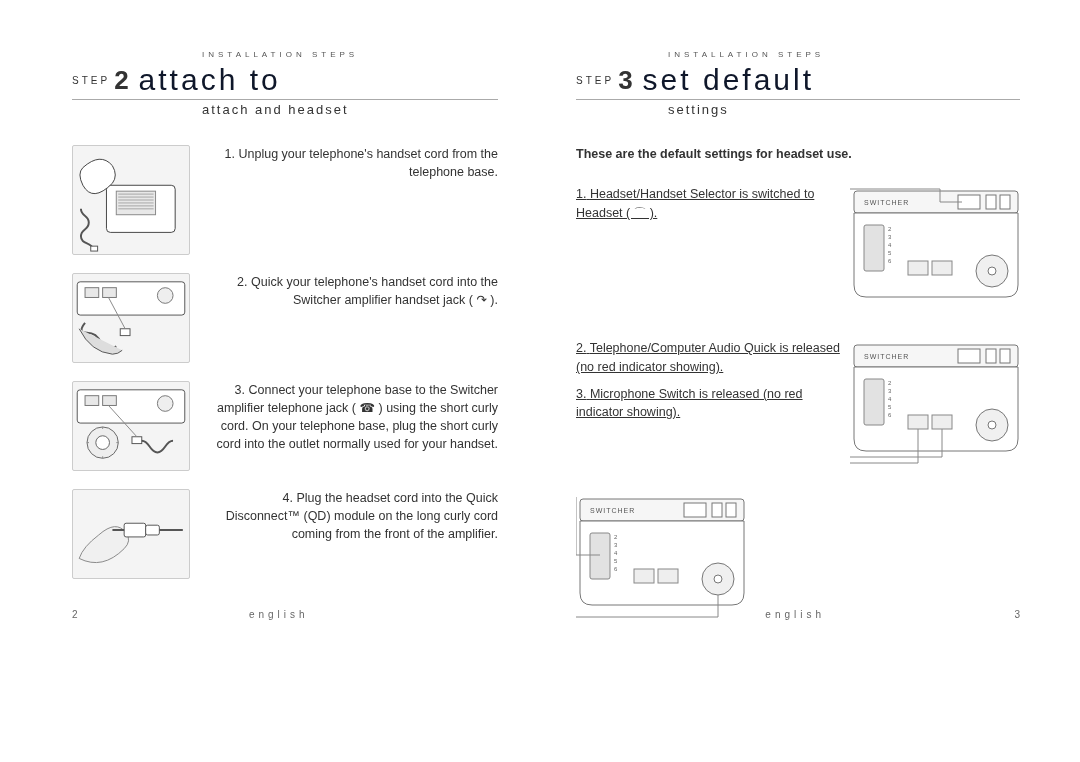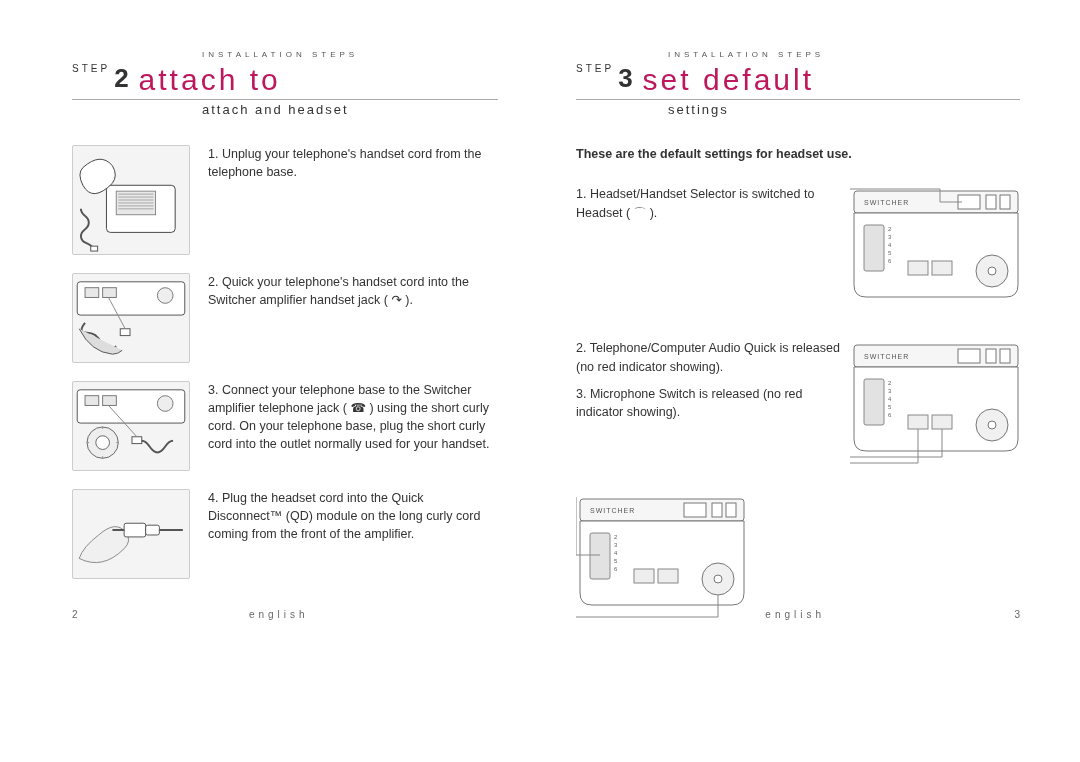--- a/index.html
+++ b/index.html
@@ -21,41 +21,41 @@
     font-size: 8px;
     letter-spacing: 4px;
     color: #555;
     text-transform: uppercase;
     margin-left: 130px;
     margin-bottom: 4px;
   }
   .page.right .section-label { margin-left: 92px; }
   .step-header {
     display: flex;
-    align-items: flex-start;
+    align-items: center;
     border-bottom: 1px solid #aaa;
     padding-bottom: 2px;
     margin-bottom: 2px;
   }
   .step-word {
     font-size: 10px;
     letter-spacing: 3px;
     color: #333;
     margin-right: 4px;
   }
   .step-num {
     font-size: 26px;
     font-weight: 600;
     color: #333;
     margin-right: 10px;
   }
   .step-title {
     font-size: 30px;
     letter-spacing: 3px;
-    color: #be185d;
+    color: #0f172a;
     font-weight: 400;
   }
   .step-sub {
     font-size: 13px;
     letter-spacing: 2px;
     color: #333;
     margin-left: 130px;
     margin-bottom: 28px;
   }
   .page.right .step-sub { margin-left: 92px; }
@@ -75,33 +75,34 @@
     position: relative;
     overflow: hidden;
   }
   .illus.tall { height: 110px; }
   .illus svg { width:100%; height:100%; }
   .instr {
     font-size: 12.5px;
     line-height: 1.45;
     color: #333;
   }
-  .instr p { margin-bottom: 6px; }
+  .instr p { margin-bottom: 6px; text-align: right; }
   .num { display:inline; }
 
   .page.right .intro {
     font-size: 12.5px;
     line-height: 1.45;
     margin-bottom: 22px;
     font-weight: bold;
   }
   .right-row {
     display: flex;
     margin-bottom: 24px;
     align-items: flex-start;
+    text-decoration: underline;
   }
   .right-text {
     flex: 1;
     font-size: 12.5px;
     line-height: 1.5;
     padding-right: 10px;
   }
   .right-text p { margin-bottom: 8px; }
   .right-illus {
     width: 170px;

